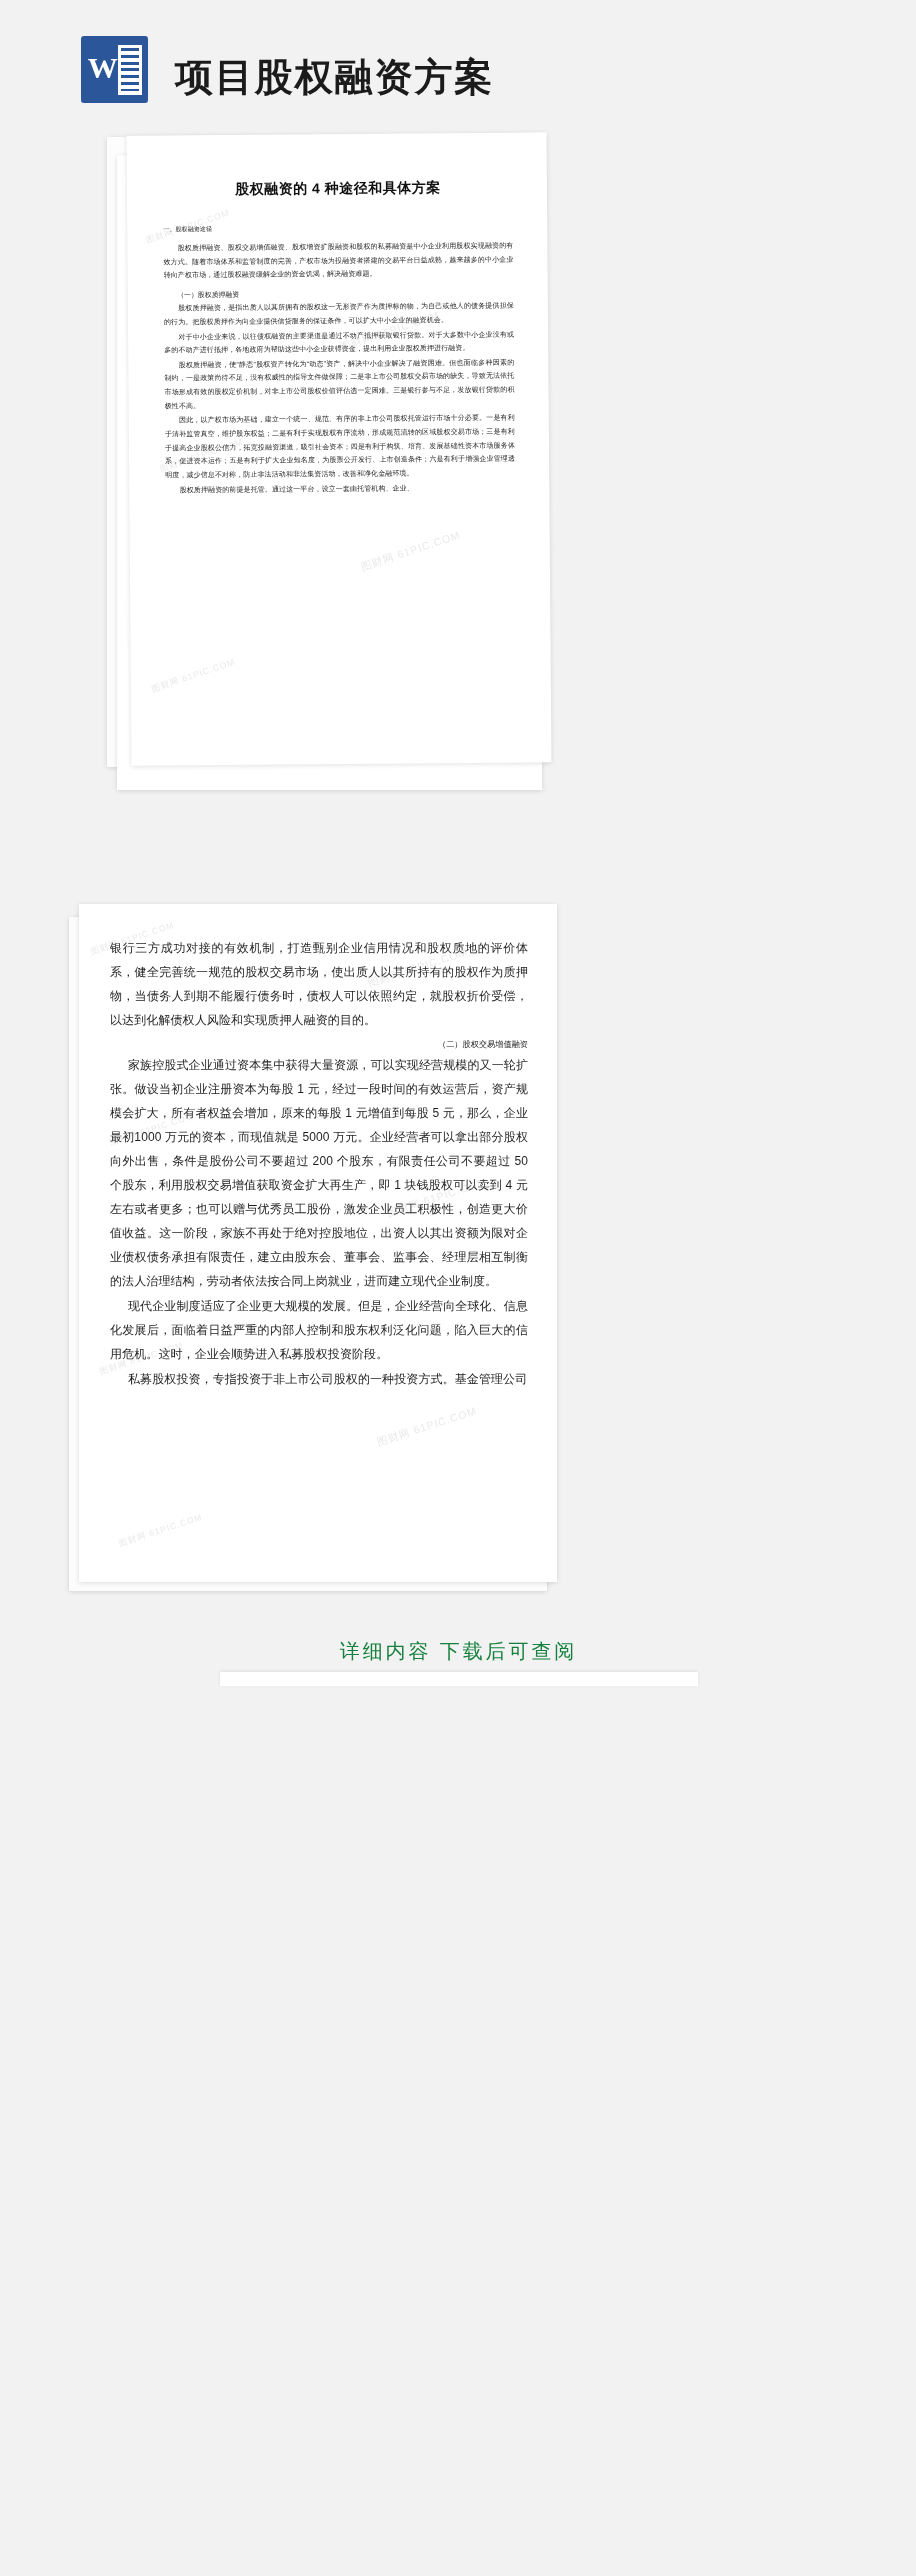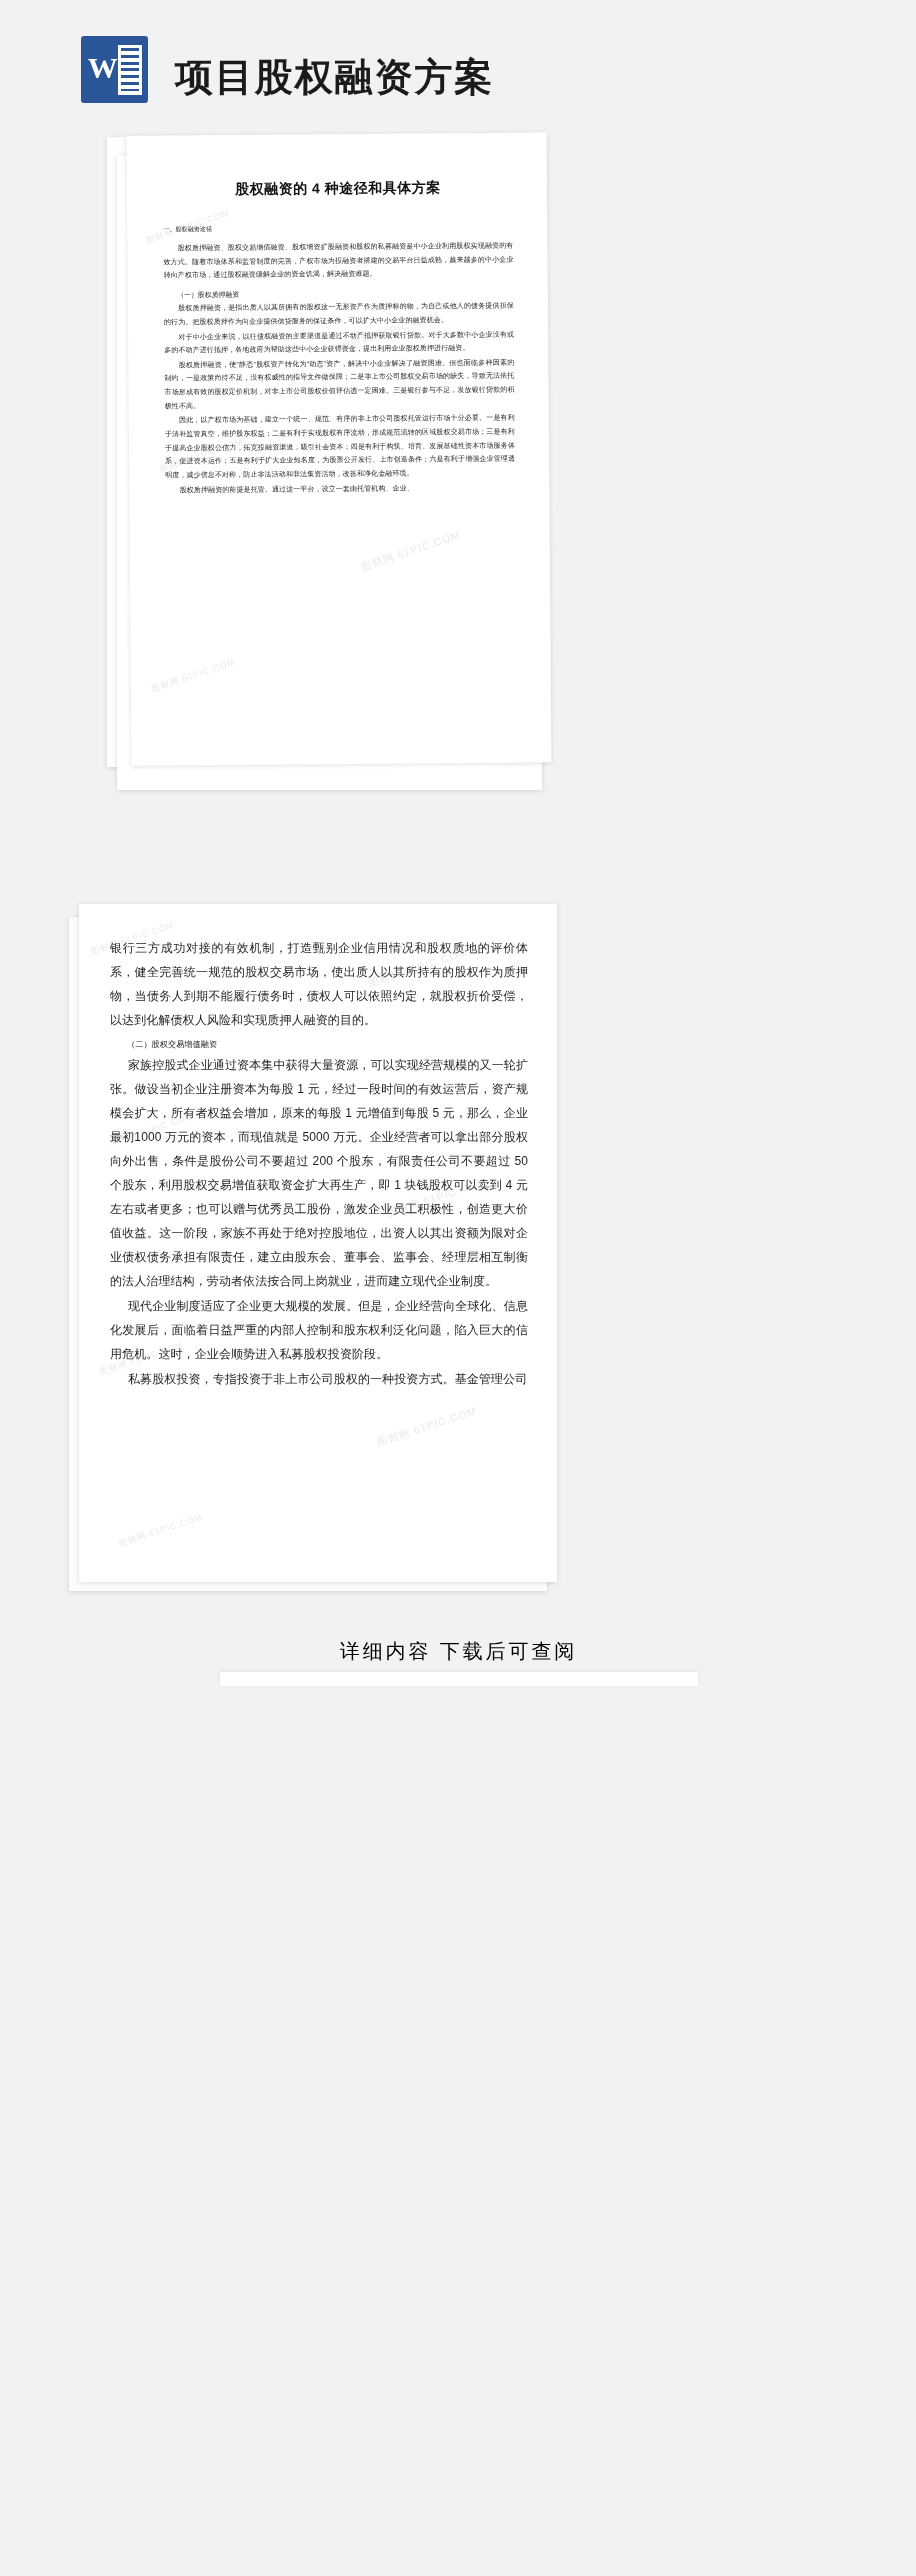--- a/index.html
+++ b/index.html
@@ -173,40 +173,41 @@
     padding: 32px 29px 17px 31px;
   }
   .stack-2 p.body {
     font-size: 12px;
     line-height: 2.0;
     text-indent: 18px;
   }
   .stack-2 .sub-head {
     font-size: 8.2px;
     text-indent: 17px;
+    text-align: right;
   }
 
   
   .wm {
     position: absolute;
     color: rgba(150,150,150,0.22);
     font-size: 8.6px;
     letter-spacing: 1px;
     pointer-events: none;
     transform: rotate(-18deg);
     white-space: nowrap;
     font-family: "Liberation Sans", sans-serif;
   }
   .wm.big { font-size: 10.5px; color: rgba(140,140,140,0.20); }
 
   
   .footer-note {
     text-align: center;
     font-size: 20px;
-    color: #000000;
+    color: #15803d;
     letter-spacing: 2.9px;
     margin-top: 27px;
     padding-bottom: 7.6px;
     font-family: "Liberation Sans", sans-serif;
   }
   .bottom-strip {
     width: 100%;
     height: 25px;
   }
   .bottom-sheet {

